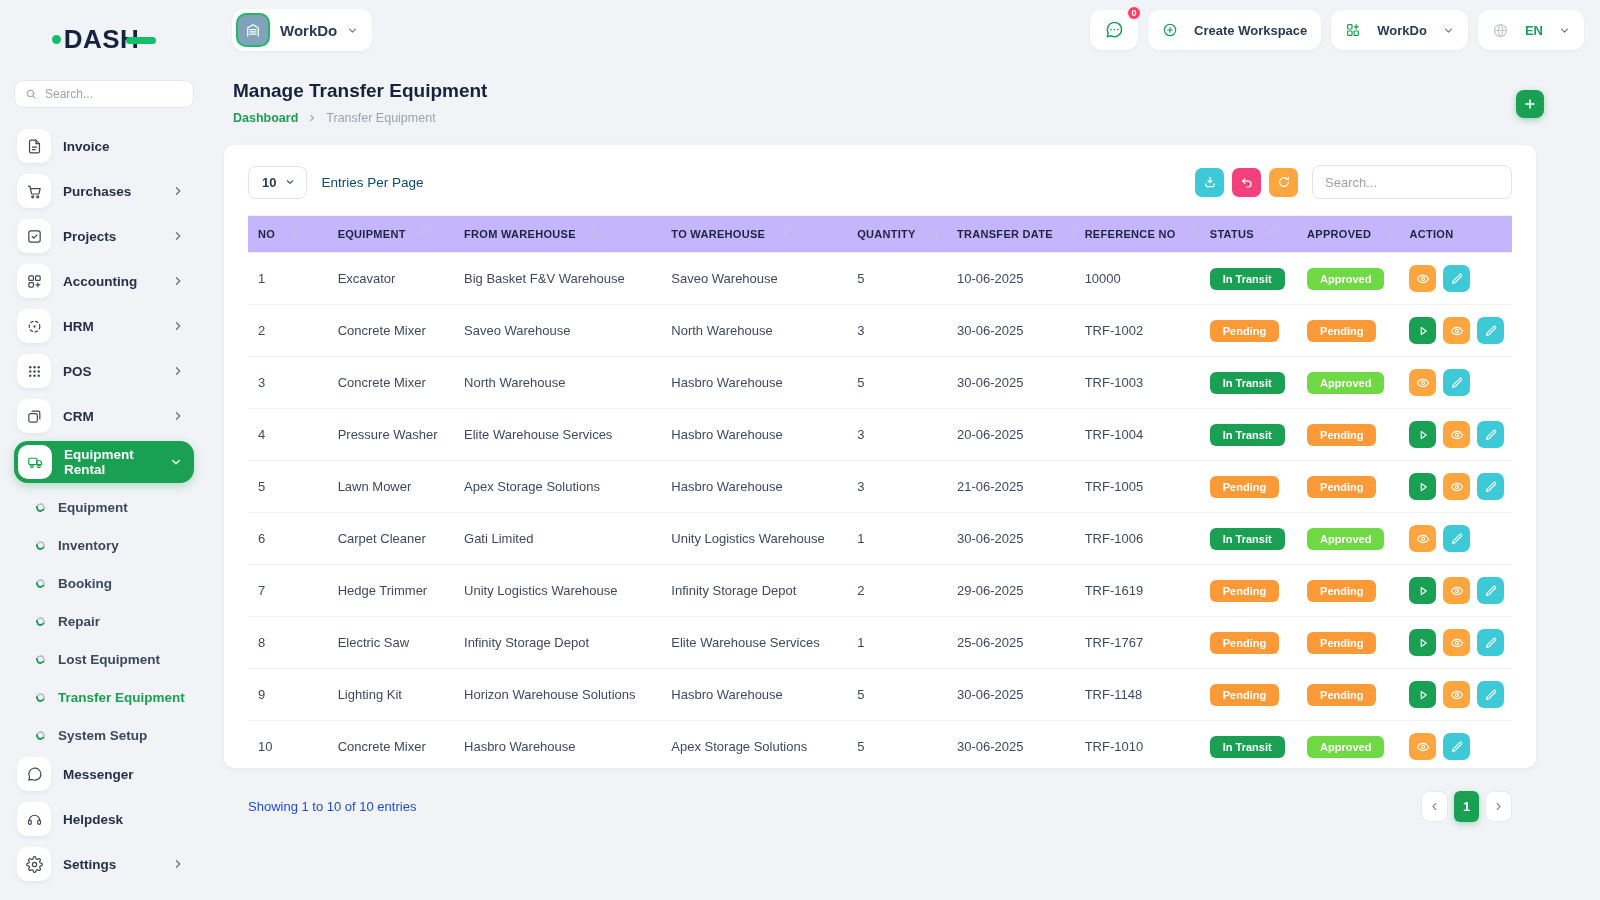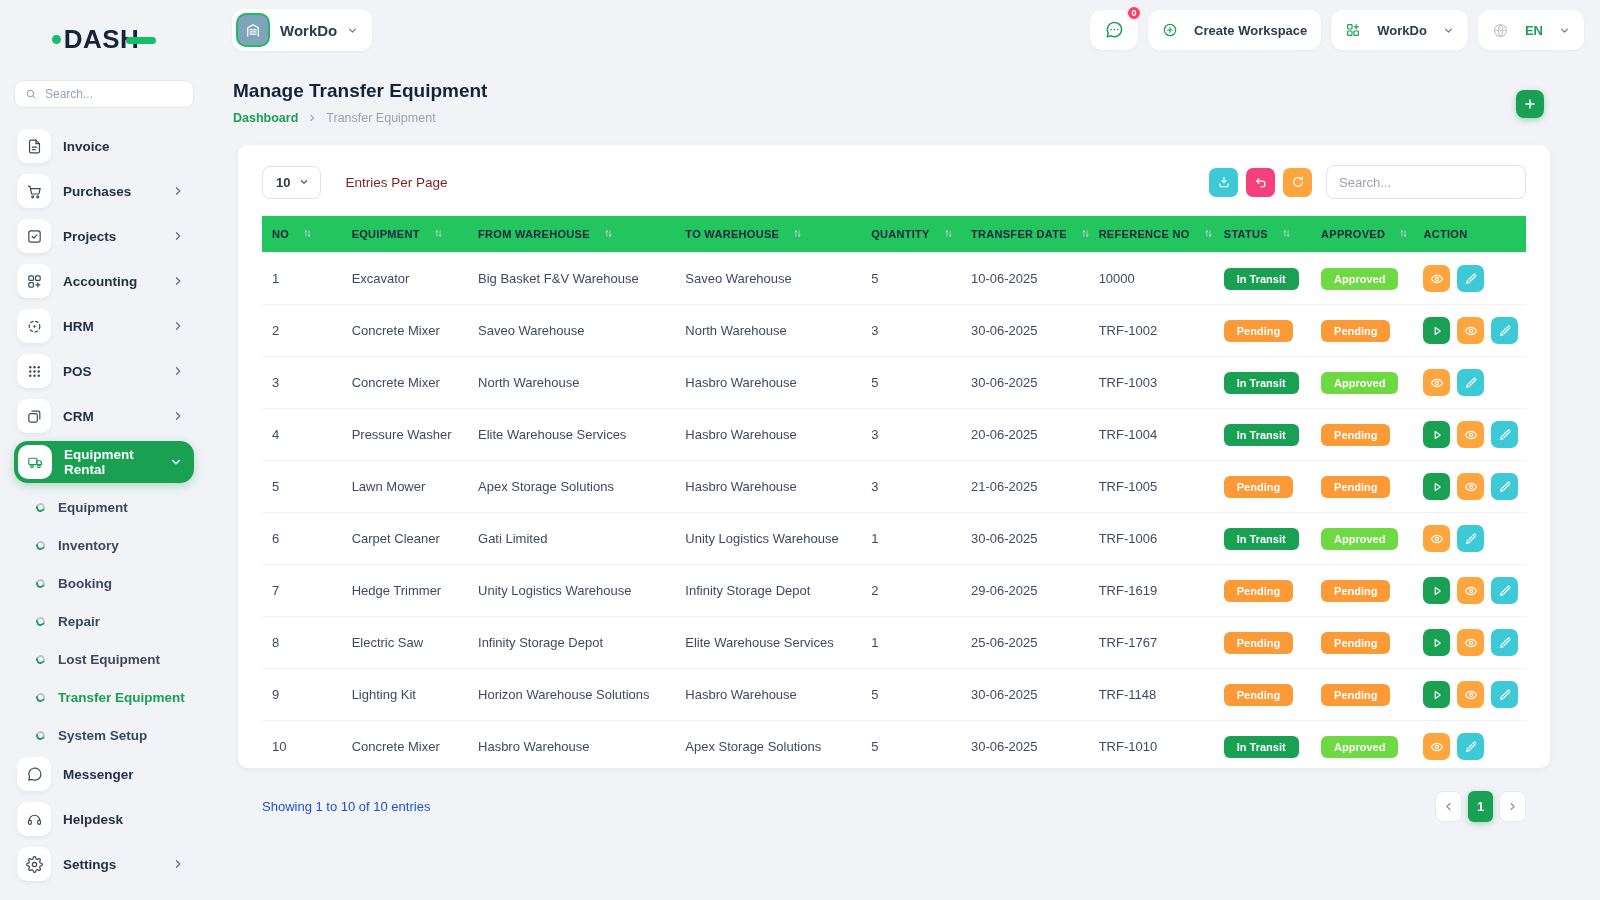--- a/index.html
+++ b/index.html
@@ -53,33 +53,33 @@
   .page-head{position:absolute;left:233px;top:80px}
   .page-title{font-size:19px;font-weight:700;color:#14223c;margin-bottom:9px}
   .crumb{display:flex;align-items:center;gap:9px;font-size:12.5px}
   .crumb-link{color:#1aa053;font-weight:600;cursor:pointer}
   .crumb-sep{width:10px;height:10px;color:#9aa3b2}
   .crumb-cur{color:#9aa3b2}
   .add-btn{position:absolute;right:56px;top:90px;width:28px;height:28px;border-radius:8px;background:#1aa053;color:#fff;display:flex;align-items:center;justify-content:center;cursor:pointer;box-shadow:0 2px 6px rgba(26,160,83,.4)}
   .add-btn .icn{width:14px;height:14px}
 
   
-  .card{position:absolute;left:238px;top:145px;width:1312px;height:623px;background:#fff;border-radius:10px;box-shadow:0 2px 6px rgba(30,41,59,.05);padding:20px 24px}
+  .card{position:absolute;left:224px;top:145px;width:1312px;height:623px;background:#fff;border-radius:10px;box-shadow:0 2px 6px rgba(30,41,59,.05);padding:20px 24px}
   .toolbar{display:flex;align-items:center;margin-bottom:16px}
   .select-box{display:flex;align-items:center;gap:9px;border:1px solid #e0e4ea;border-radius:8px;height:33px;padding:0 11px 0 13px;font-size:13px;font-weight:600;color:#2b3a55;cursor:pointer}
   .select-box .chev{width:10px;height:10px;color:#4b5563}
-  .entries-label{margin-left:24px;font-size:13.5px;color:#7f1d1d;flex:1}
+  .entries-label{margin-left:14px;font-size:13.5px;color:#0c4a6e;flex:1}
   .tool-btns{display:flex;gap:8px;margin-right:14px}
   .tool-btn{width:29px;height:29px;border-radius:7px;display:flex;align-items:center;justify-content:center;color:#fff;cursor:pointer}
   .tool-btn .icn{width:14px;height:14px}
   .tb-cyan{background:#3ec9d6}.tb-pink{background:#f4407c}.tb-orange{background:#fda53f}
   .search-input{width:200px;height:34px;border:1px solid #e0e4ea;border-radius:8px;padding:0 12px;font-size:13px;color:#2b3a55;outline:none;font-family:inherit}
   .search-input::placeholder{color:#9aa3b2}
   table{width:100%;border-collapse:collapse;table-layout:fixed}
-  thead th{background:#22c55e;border-top:1px solid #eef0f4;border-bottom:1px solid #eef0f4;padding:12px 10px;font-size:11px;font-weight:700;color:#1b2540;text-align:left;letter-spacing:.3px;white-space:nowrap}
+  thead th{background:#c4b5fd;border-top:1px solid #eef0f4;border-bottom:1px solid #eef0f4;padding:12px 10px;font-size:11px;font-weight:700;color:#1b2540;text-align:left;letter-spacing:.3px;white-space:nowrap}
   th .sort{display:inline-flex;width:11px;height:11px;color:#c2c8d4;margin-left:13px;vertical-align:-1px}
   tbody td{padding:12px 10px;font-size:13px;color:#3e4a63;border-bottom:1px solid #f0f2f6;white-space:nowrap;overflow:hidden}
   .bdg{display:inline-block;padding:5px 13px;border-radius:6px;color:#fff;font-size:11px;font-weight:600}
   .bdg-green{background:#1aa053}.bdg-orange{background:#fd9a38}.bdg-lime{background:#6fd943}
   .acts{display:flex;gap:7px}
   .act{width:27px;height:27px;border-radius:7px;display:flex;align-items:center;justify-content:center;color:#fff;cursor:pointer;flex:none}
   .act .icn{width:14px;height:14px}
   .act-green{background:#1aa053}.act-orange{background:#fda53f}.act-cyan{background:#3ec9d6}
   .table-foot{display:flex;justify-content:space-between;align-items:center;margin-top:18px}
   .summary{font-size:13px;color:#1d4ed8}

